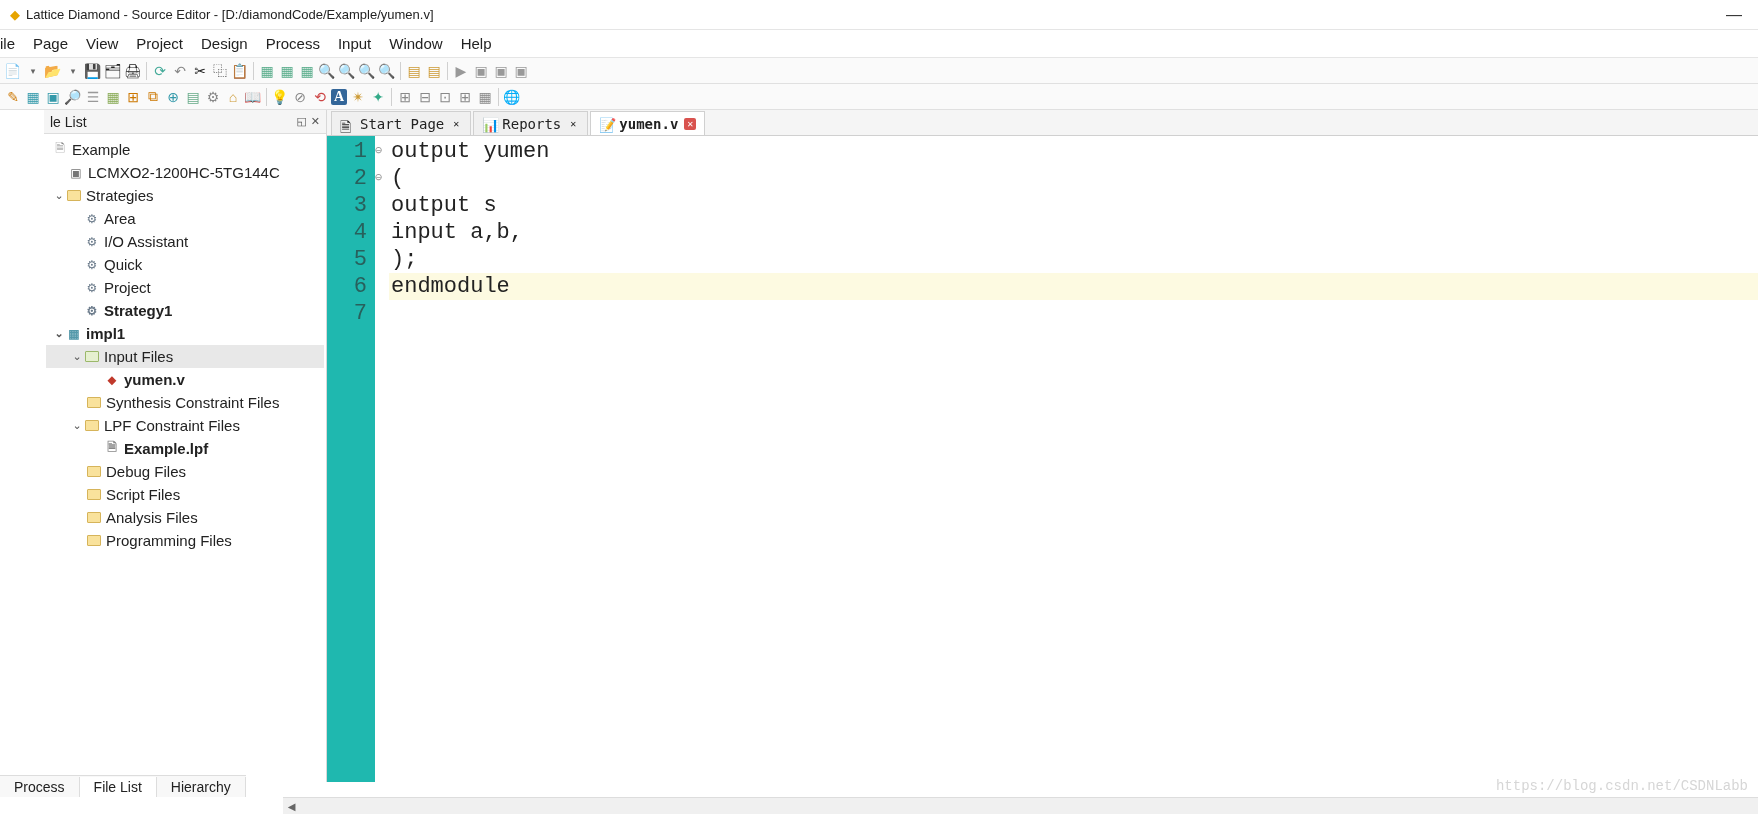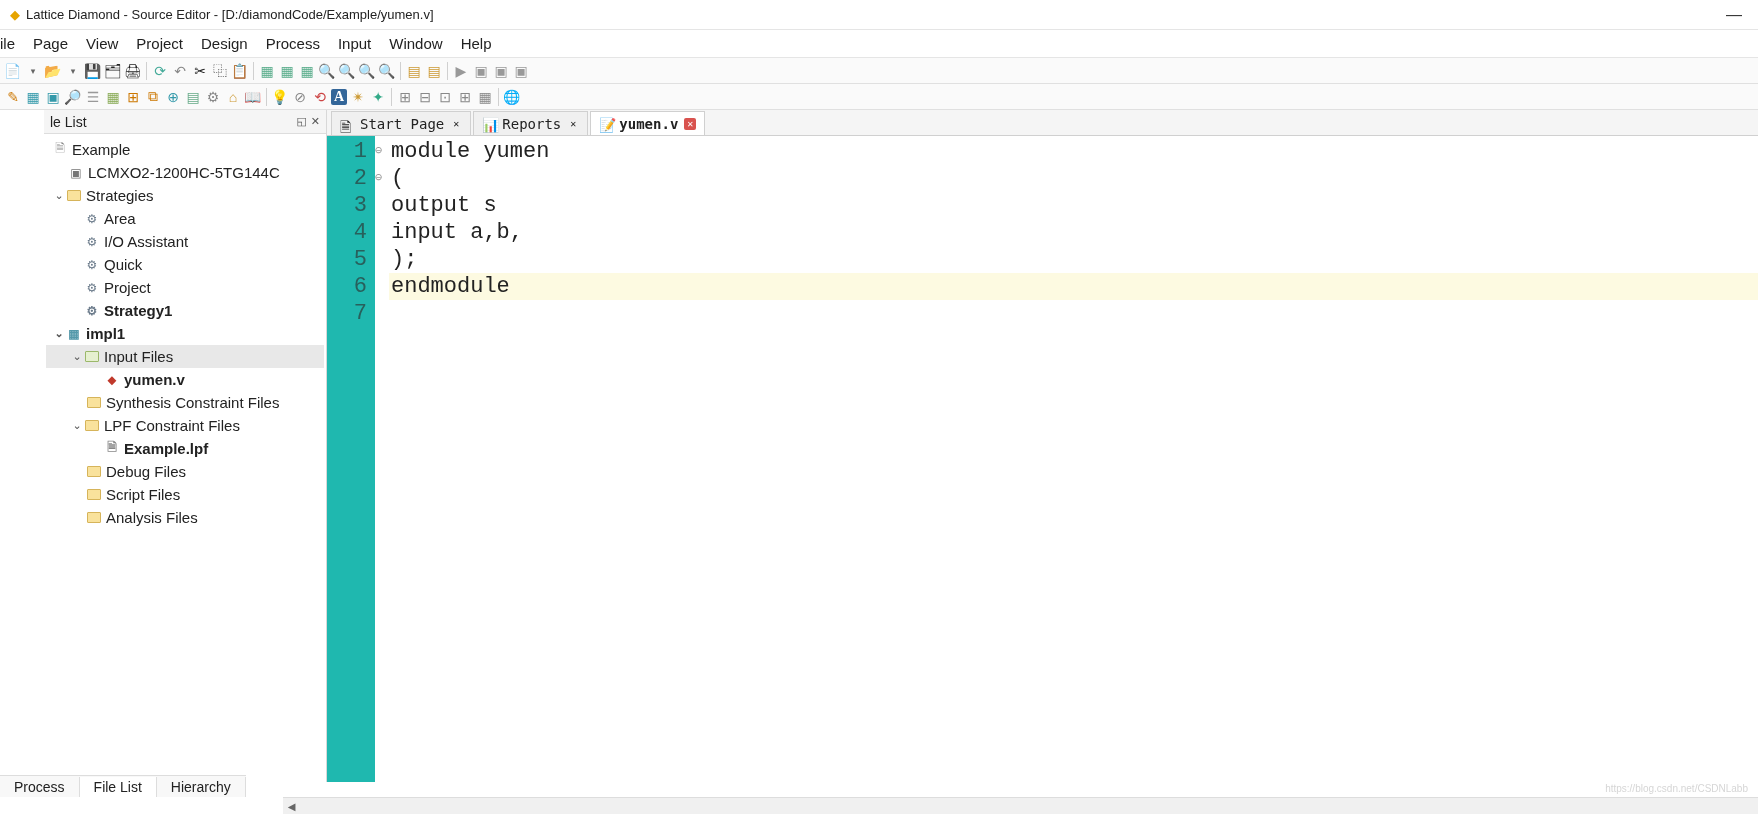--- a/index.html
+++ b/index.html
@@ -39,21 +39,21 @@
   .gutter-fold { width:14px; background:#fff; color:#999; font-size:12px; padding-top:2px; }
   .gutter-num div, .gutter-fold div { height:27px; }
   .code-lines { flex:1; padding-top:2px; }
   .code-lines div { height:27px; padding-left:2px; white-space:pre; }
   .hl { background:#fdfae1; }
   .hscroll { position:absolute; bottom:0; left:283px; right:0; height:17px; background:#f0f0f0; border-top:1px solid #ddd; display:flex; align-items:center; }
   .hscroll .arr { width:17px; height:17px; display:flex; align-items:center; justify-content:center; color:#666; font-size:10px; }
   .bottom-tabs { position:absolute; bottom:17px; left:0; height:22px; display:flex; align-items:center; background:#f8f8f8; border-top:1px solid #ddd; font-size:14px; }
   .btab { padding:2px 14px; border-right:1px solid #ddd; }
   .btab.active { background:#fff; }
-  .watermark { position:absolute; right:10px; bottom:20px; color:#d6d6d6; font-size:10px; font-family:Liberation Sans, sans-serif; }
+  .watermark { position:absolute; right:10px; bottom:20px; color:#d6d6d6; font-size:14px; font-family:Liberation Mono, monospace; }
 </style>
 </head>
 <body>
 
 <div class="title-bar">
   <span style="color:#e6a400;margin-right:6px;">◆</span>
   <span>Lattice Diamond - Source Editor - [D:/diamondCode/Example/yumen.v]</span>
   <div class="spacer"></div>
   <span class="min-btn">—</span>
 </div>
@@ -222,20 +222,26 @@
             <span class="fold"></span>
           </span>
           <span>Script Files</span>
         </div>
       <div class="tree-row" style="padding-left:40px;">
           <span class="ic">
             <span class="fold"></span>
           </span>
           <span>Analysis Files</span>
         </div>
+      <div class="tree-row" style="padding-left:40px;">
+          <span class="ic">
+            <span class="fold"></span>
+          </span>
+          <span>Programming Files</span>
+        </div>
     </div>
   </div>
 
   <div class="editor">
     <div class="tabs">
       <div class="tab">
         <span class="ti">🗎</span>
         <span>Start Page</span>
         <span class="cx">✕</span>
       </div>
@@ -263,21 +269,21 @@
       <div class="gutter-fold">
         <div>⊖</div>
           <div>⊖</div>
           <div></div>
           <div></div>
           <div></div>
           <div></div>
           <div></div>
       </div>
       <div class="code-lines">
-        <div>module yumen</div>
+        <div>output yumen</div>
         <div>(</div>
         <div>output s</div>
         <div>input a,b,</div>
         <div>);</div>
         <div class="hl">endmodule</div>
       </div>
     </div>
   </div>
 </div>
 

